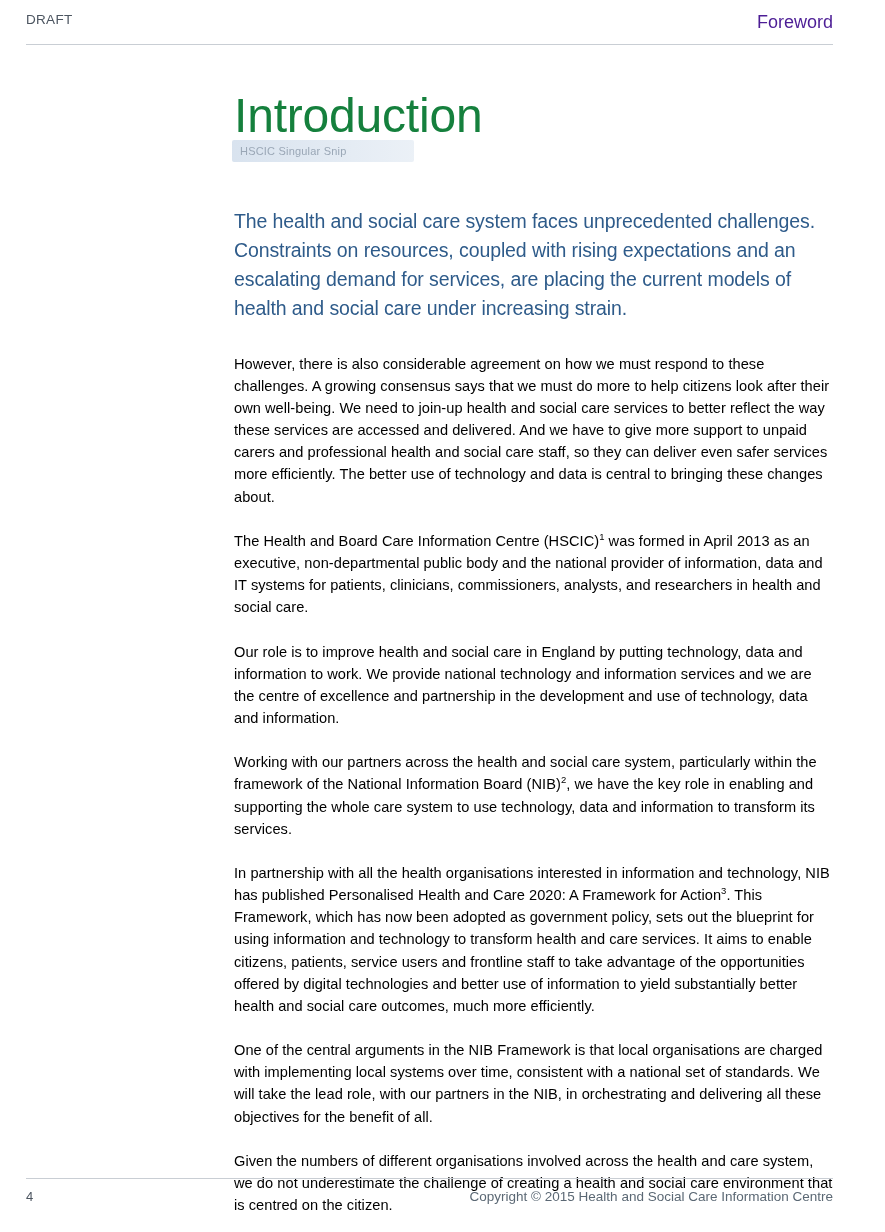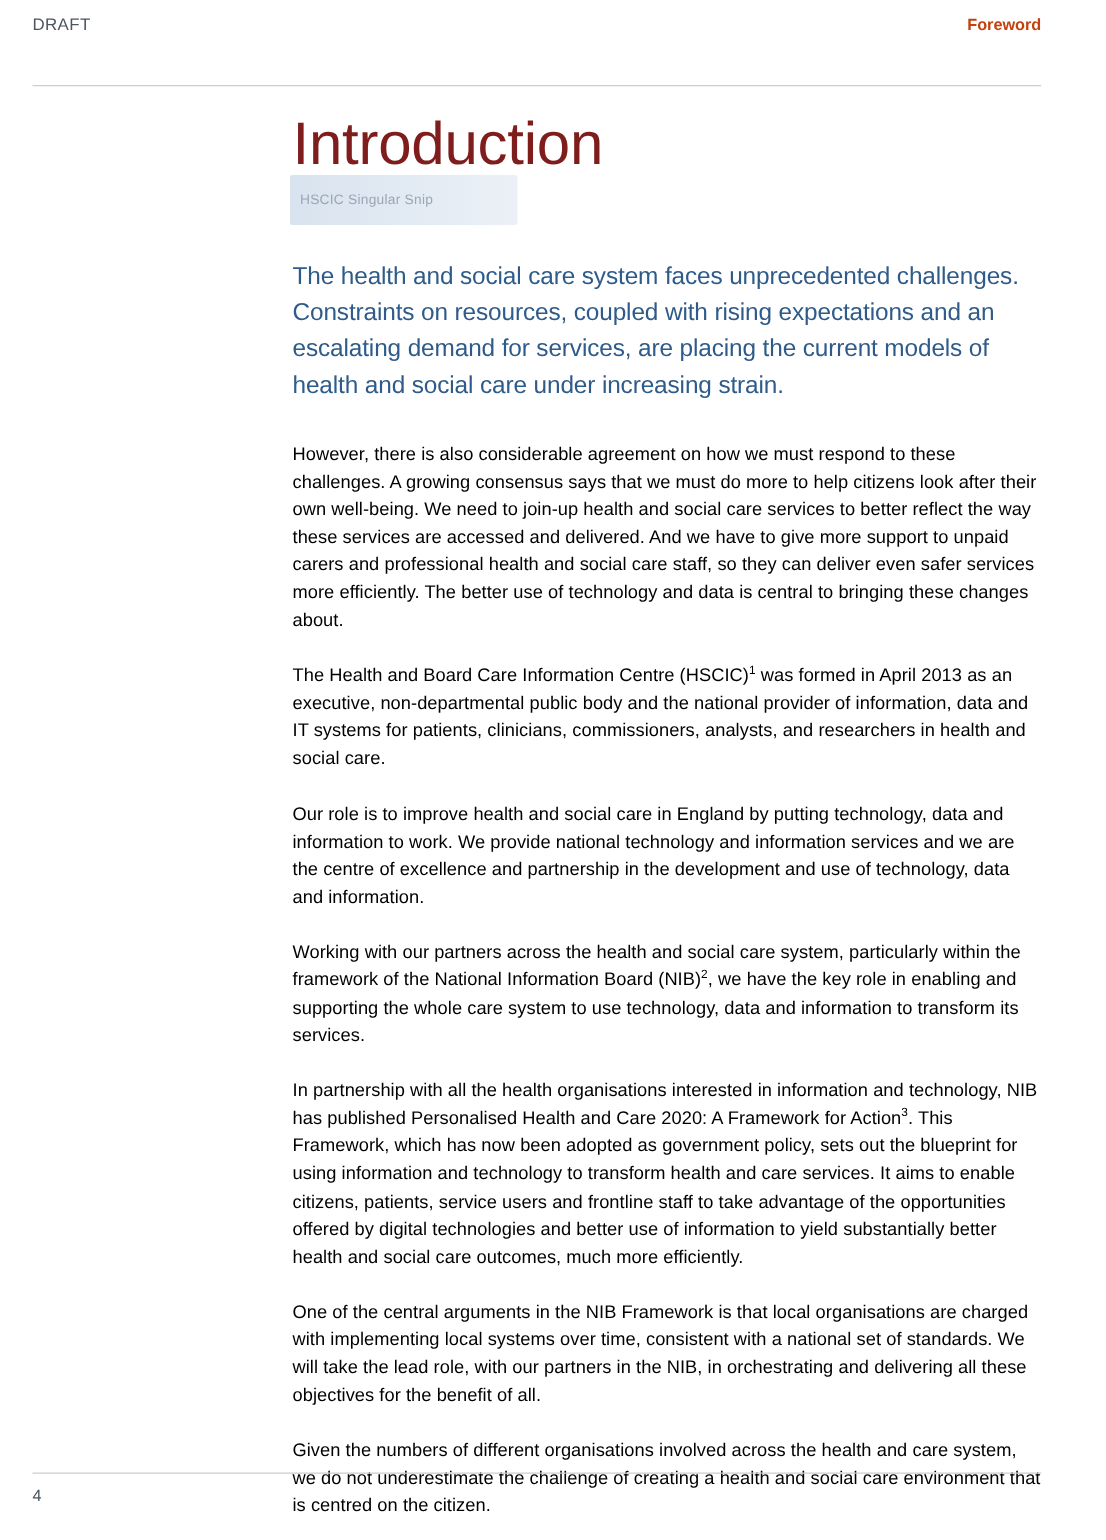--- a/index.html
+++ b/index.html
@@ -27,56 +27,55 @@
   .header {
     position: absolute;
     top: 12px;
     left: 26px;
     right: 52px;
     height: 32px;
     display: flex;
     align-items: flex-start;
     justify-content: space-between;
     border-bottom: 1px solid #c9ced4;
-    padding-bottom: 24px;
+    padding-bottom: 0;
   }
   .header-left {
     font-size: 13.5px;
     letter-spacing: 0.3px;
     color: #4c5560;
   }
   .header-right {
-    font-size: 13px;
-    color: #c2410c;
-    font-weight: bold;
+    font-size: 18px;
+    color: #4c1d95;
   }
 
   
   .content {
     position: absolute;
     left: 234px;
     top: 88px;
     width: 600px;
   }
 
   h1.title {
     font-size: 48px;
     font-weight: 400;
-    color: #7f1d1d;
+    color: #15803d;
     margin: 0 0 0 0;
     line-height: 1.15;
     letter-spacing: -0.2px;
   }
 
   .watermark {
     position: absolute;
     left: 232px;
     top: 140px;
     width: 182px;
-    height: 40px;
+    height: 22px;
     background: linear-gradient(90deg, rgba(210,222,236,0.85), rgba(222,231,241,0.6));
     border-radius: 2px;
     font-size: 11px;
     color: #9aa7b6;
     display: flex;
     align-items: center;
     padding-left: 8px;
     box-sizing: border-box;
     letter-spacing: 0.2px;
   }
@@ -157,15 +156,16 @@
     <p class="body"><span>In partnership with all the health organisations interested in information and technology, NIB has published Personalised Health and Care 2020: A Framework for Action</span><sup>3</sup><span>. This Framework, which has now been adopted as government policy, sets out the blueprint for using information and technology to transform health and care services. It aims to enable citizens, patients, service users and frontline staff to take advantage of the opportunities offered by digital technologies and better use of information to yield substantially better health and social care outcomes, much more efficiently.</span></p>
 
     <p class="body">One of the central arguments in the NIB Framework is that local organisations are charged with implementing local systems over time, consistent with a national set of standards. We will take the lead role, with our partners in the NIB, in orchestrating and delivering all these objectives for the benefit of all.</p>
 
     <p class="body">Given the numbers of different organisations involved across the health and care system, we do not underestimate the challenge of creating a health and social care environment that is centred on the citizen.</p>
 
   </div>
 
   <div class="footer">
     <span class="page-number">4</span>
+    <span class="copyright">Copyright © 2015 Health and Social Care Information Centre</span>
   </div>
 
 </div>
 
 </body></html>

